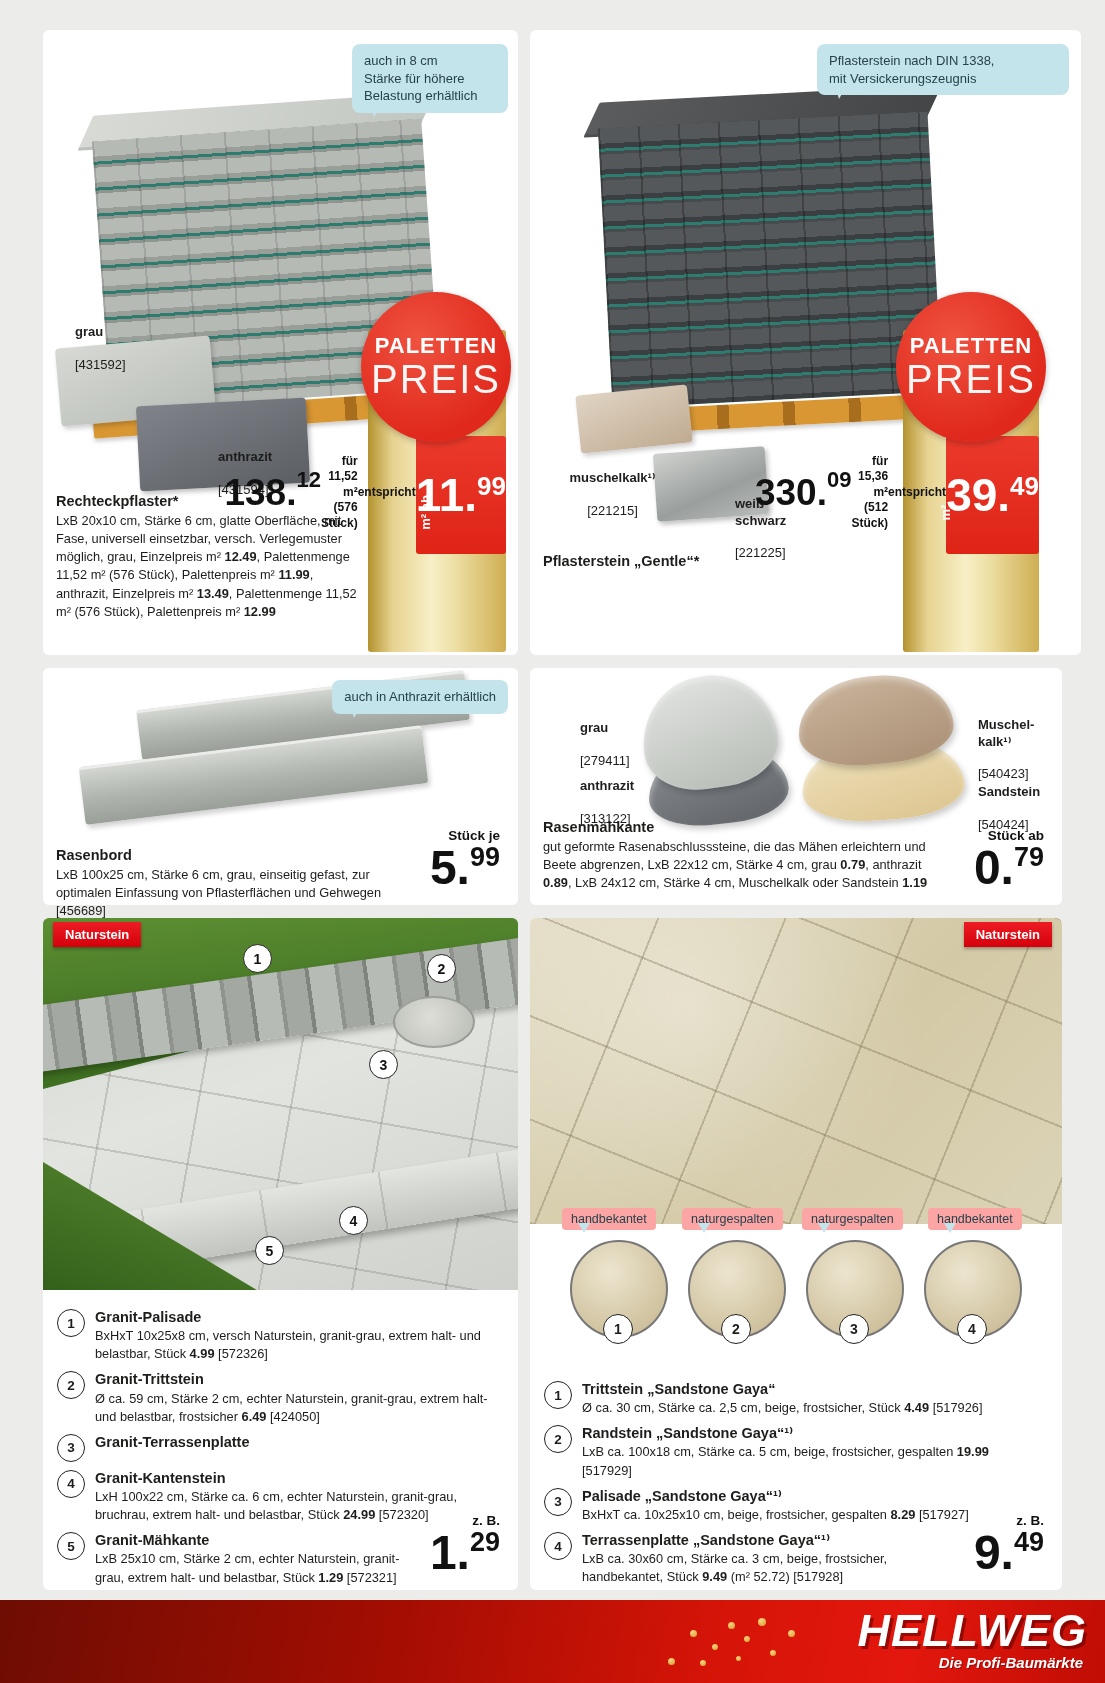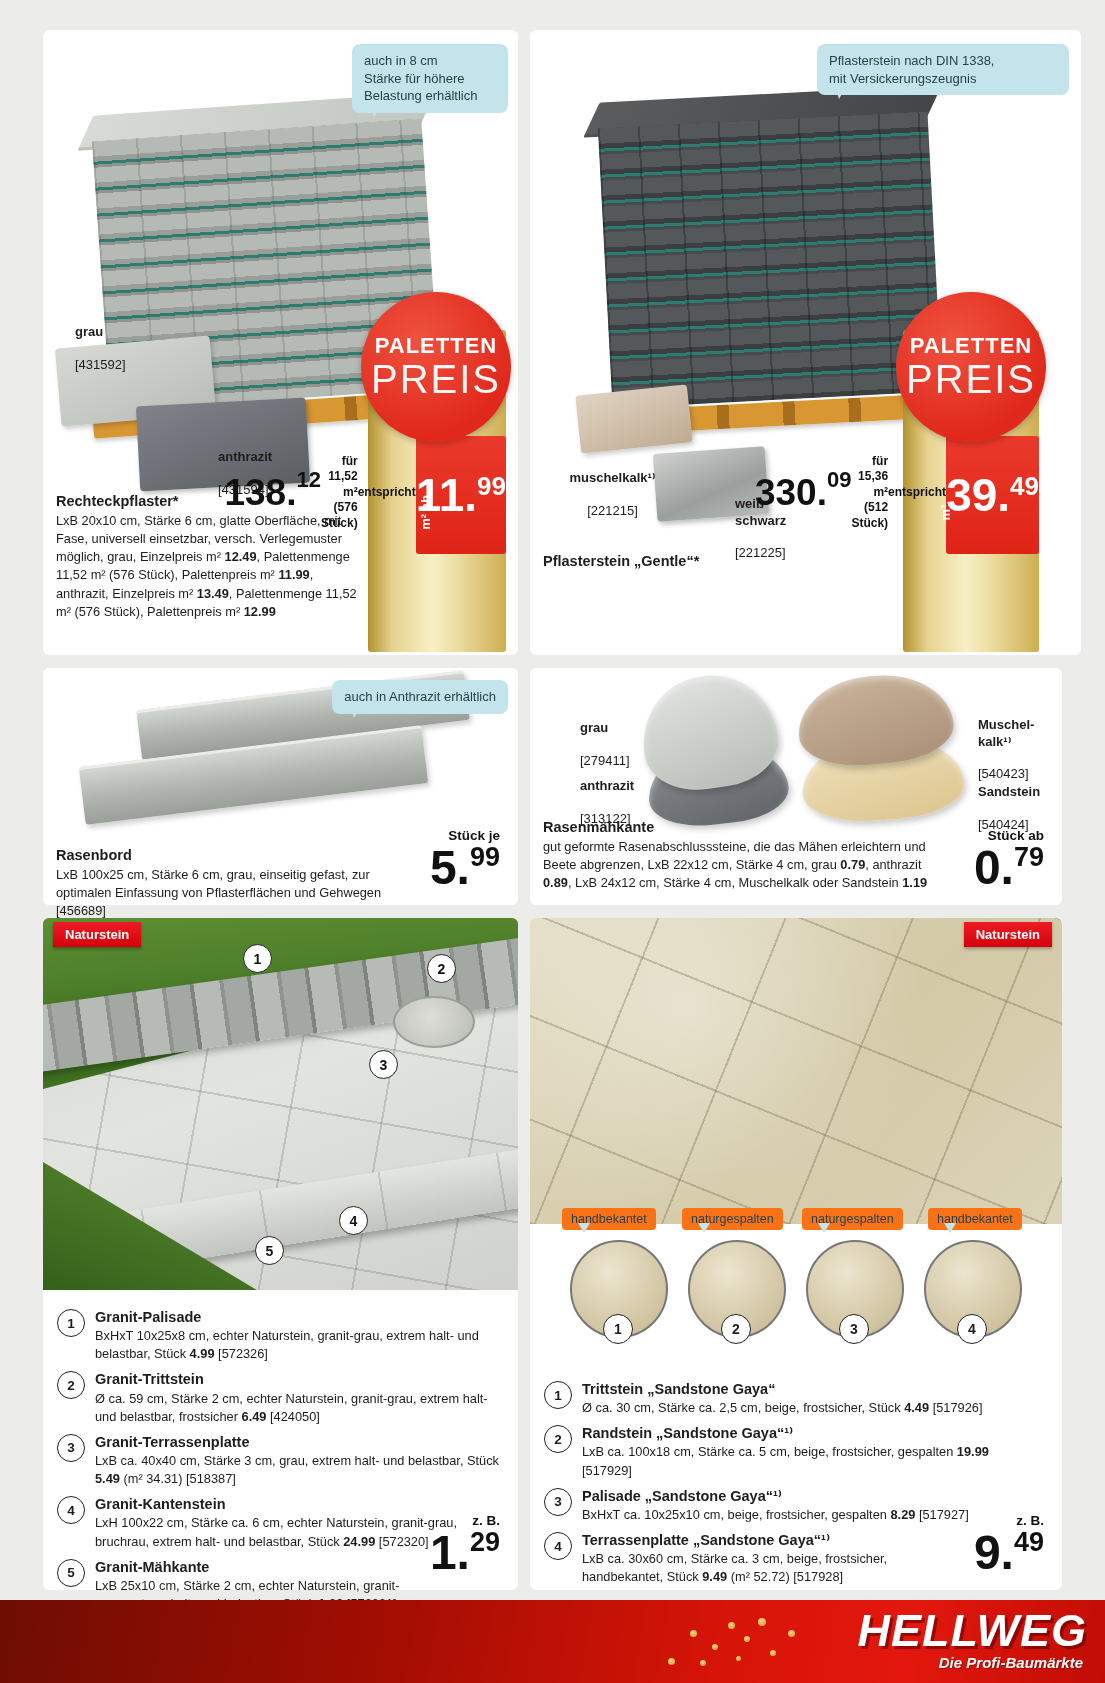--- a/index.html
+++ b/index.html
@@ -112,21 +112,21 @@
     position:absolute;border-radius:50%;border:2px solid #777;
     background:radial-gradient(circle at 40% 32%,#ece5cf,#cfc19d 75%,#bfb089);
     z-index:4;
   }
   .detail-num{
     position:absolute;width:28px;height:28px;border-radius:50%;background:#fff;
     border:1.6px solid #222;display:flex;align-items:center;justify-content:center;
     font-size:14px;font-weight:bold;z-index:6;
   }
   .detail-tag{
-    position:absolute;background:#f97316;color:#27424c;font-size:12.5px;
+    position:absolute;background:#fca5a5;color:#27424c;font-size:12.5px;
     padding:4px 9px;border-radius:4px;z-index:5;white-space:nowrap;
   }
   .detail-tag:after{
     content:"";position:absolute;left:16px;bottom:-9px;
     border:6px solid transparent;border-top:10px solid #c4e4ec;
   }
 
   
   .footer{
     position:absolute;left:0;top:1600px;width:1105px;height:83px;
@@ -336,35 +336,34 @@
     <div class="marker" style="left:296px;top:288px;">4</div>
     <div class="marker" style="left:212px;top:318px;">5</div>
   </div>
   <div class="ntag" style="left:10px;top:4px;">Naturstein</div>
 
   <div class="plist" style="left:14px;top:390px;width:450px;">
     <div class="pitem">
       <div class="num">1</div>
       <div>
           <div class="ptitle">Granit-Palisade</div>
-        <div class="pdesc"><span>BxHxT 10x25x8 cm, echter Naturstein, granit-grau, extrem halt- und belastbar, Stück </span><b>4.99</b><span> [572326]</span></div>
+        <div class="pdesc"><span>BxHxT 10x25x8 cm, versch Naturstein, granit-grau, extrem halt- und belastbar, Stück </span><b>4.99</b><span> [572326]</span></div>
         </div>
     </div>
     <div class="pitem">
       <div class="num">2</div>
       <div>
           <div class="ptitle">Granit-Trittstein</div>
         <div class="pdesc"><span>Ø ca. 59 cm, Stärke 2 cm, echter Naturstein, granit-grau, extrem halt- und belastbar, frostsicher </span><b>6.49</b><span> [424050]</span></div>
         </div>
     </div>
     <div class="pitem">
       <div class="num">3</div>
       <div>
           <div class="ptitle">Granit-Terrassenplatte</div>
-        <div class="pdesc"><span>LxB ca. 40x40 cm, Stärke 3 cm, grau, extrem halt- und belastbar, Stück </span><b>5.49</b><span> (m² 34.31) [518387]</span></div>
         </div>
     </div>
     <div class="pitem">
       <div class="num">4</div>
       <div>
           <div class="ptitle">Granit-Kantenstein</div>
         <div class="pdesc"><span>LxH 100x22 cm, Stärke ca. 6 cm, echter Naturstein, granit-grau, bruchrau, extrem halt- und belastbar, Stück </span><b>24.99</b><span> [572320]</span></div>
         </div>
     </div>
     <div class="pitem">

